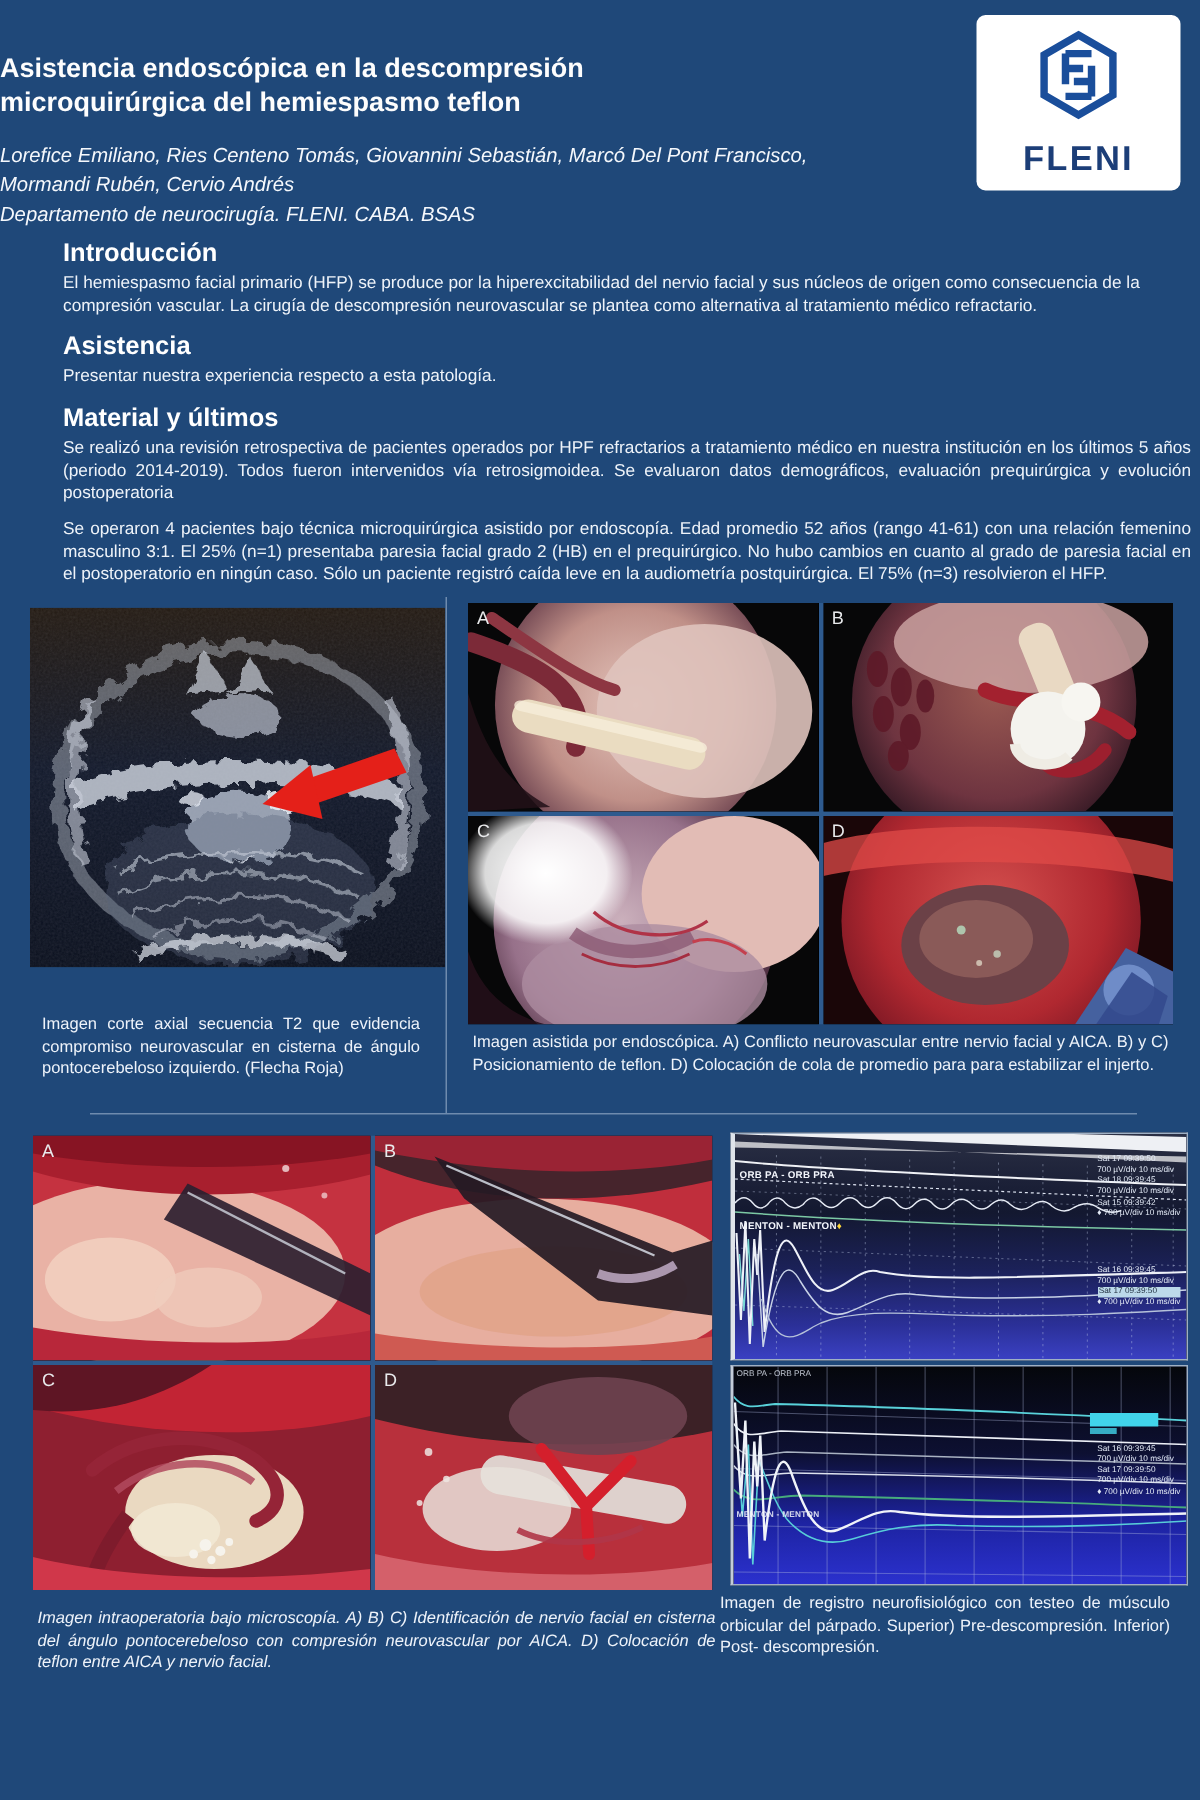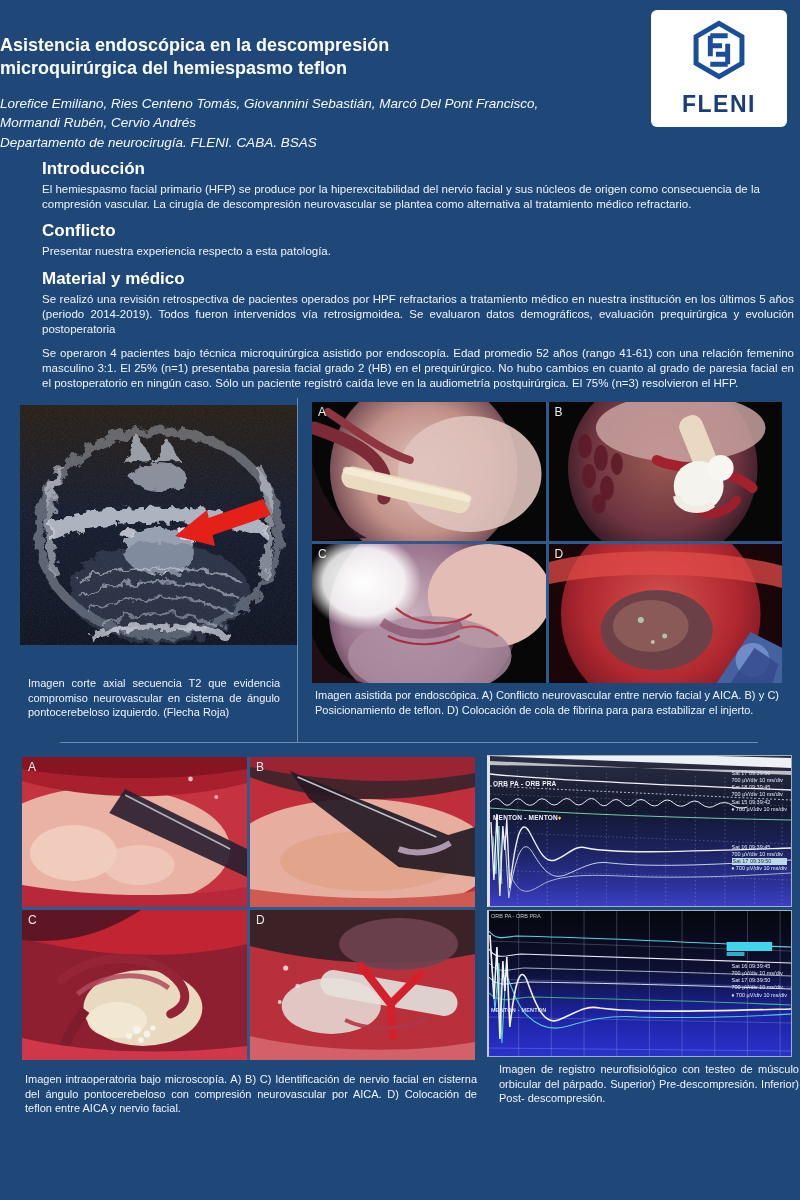--- a/index.html
+++ b/index.html
@@ -75,24 +75,24 @@
         </g>
       </svg>
     </span>
     <div class="logo-text">FLENI</div>
   </div>
 
   <div class="sections">
     <div class="sec-h">Introducción</div>
     <p class="sec-b">El hemiespasmo facial primario (HFP) se produce por la hiperexcitabilidad del nervio facial y sus núcleos de origen como consecuencia de la compresión vascular. La cirugía de descompresión neurovascular se plantea como alternativa al tratamiento médico refractario.</p>
     <div class="gap"></div>
-    <div class="sec-h">Conflicto</div>
+    <div class="sec-h">Asistencia</div>
     <p class="sec-b">Presentar nuestra experiencia respecto a esta patología.</p>
     <div class="gap"></div>
-    <div class="sec-h">Material y médico</div>
+    <div class="sec-h">Material y últimos</div>
     <p class="sec-b just">Se realizó una revisión retrospectiva de pacientes operados por HPF refractarios a tratamiento médico en nuestra institución en los últimos 5 años (periodo 2014-2019). Todos fueron intervenidos vía retrosigmoidea. Se evaluaron datos demográficos, evaluación prequirúrgica y evolución postoperatoria</p>
     <div class="gap"></div>
     <p class="sec-b just">Se operaron 4 pacientes bajo técnica microquirúrgica asistido por endoscopía. Edad promedio 52 años (rango 41-61) con una relación femenino masculino 3:1. El 25% (n=1) presentaba paresia facial grado 2 (HB) en el prequirúrgico. No hubo cambios en cuanto al grado de paresia facial en el postoperatorio en ningún caso. Sólo un paciente registró caída leve en la audiometría postquirúrgica. El 75% (n=3) resolvieron el HFP.</p>
   </div>
 
   <div class="fig" style="left:20px;top:405px;width:277px;height:240px;">
     <svg width="277" height="240" viewBox="0 0 277 240">
       <defs>
         <linearGradient id="mriBg" x1="0" y1="0" x2="0" y2="1">
           <stop offset="0" stop-color="#231a12"></stop>
@@ -247,21 +247,21 @@
           <circle cx="116" cy="92" r="2.5" fill="#cfe6cf" opacity="0.7"></circle>
           <circle cx="104" cy="98" r="2" fill="#e8e4d2" opacity="0.7"></circle>
           <polygon points="168,139 202,88 234,104 234,139" fill="#45619f"></polygon>
           <circle cx="204" cy="116" r="17" fill="#6f8cc8"></circle>
           <polygon points="182,139 206,104 230,120 224,139" fill="#32498c" opacity="0.85"></polygon>
         </svg>
         <span class="tl">D</span>
       </div>
     </div>
   </div>
-  <div class="cap just" style="left:315px;top:688px;width:464px;">Imagen asistida por endoscópica. A) Conflicto neurovascular entre nervio facial y AICA. B) y C) Posicionamiento de teflon. D) Colocación de cola de fibrina para para estabilizar el injerto.</div>
+  <div class="cap just" style="left:315px;top:688px;width:464px;">Imagen asistida por endoscópica. A) Conflicto neurovascular entre nervio facial y AICA. B) y C) Posicionamiento de teflon. D) Colocación de cola de promedio para para estabilizar el injerto.</div>
 
   <div class="hdiv"></div>
 
   <div class="fig" style="left:22px;top:757px;width:453px;height:303px;">
     <div class="grid2">
 
       <div class="tile">
         <svg viewBox="0 0 227 150" preserveAspectRatio="none">
           <rect width="227" height="150" fill="#c53240"></rect>
           <ellipse cx="85" cy="92" rx="125" ry="62" fill="#e9b2a5"></ellipse>
@@ -330,21 +330,21 @@
           <g fill="#efe6e2" opacity="0.85">
             <circle cx="36" cy="58" r="2.6"></circle>
               <circle cx="48" cy="76" r="2.2"></circle>
               <circle cx="30" cy="92" r="2"></circle>
           </g>
         </svg>
         <span class="tl">D</span>
       </div>
     </div>
   </div>
-  <div class="cap just" style="left:25px;top:1072px;width:452px;">Imagen intraoperatoria bajo microscopía. A) B) C) Identificación de nervio facial en cisterna del ángulo pontocerebeloso con compresión neurovascular por AICA. D) Colocación de teflon entre AICA y nervio facial.</div>
+  <div class="cap just" style="left:25px;top:1072px;width:452px;font-style:italic;">Imagen intraoperatoria bajo microscopía. A) B) C) Identificación de nervio facial en cisterna del ángulo pontocerebeloso con compresión neurovascular por AICA. D) Colocación de teflon entre AICA y nervio facial.</div>
 
   <div class="emg-wrap">
 
     <div class="epanel ep1">
       <svg viewBox="0 0 305 150" preserveAspectRatio="none">
         <defs>
           <linearGradient id="gEmgTop" x1="0" y1="0" x2="0" y2="1">
             <stop offset="0" stop-color="#2a2f44"></stop>
               <stop offset="0.35" stop-color="#131830"></stop>
             <stop offset="0.6" stop-color="#1b2158"></stop>
@@ -439,16 +439,16 @@
       <div class="ech" style="left:2px;top:96px;font-size:5.5px;opacity:.85;">MENTON - MENTON</div>
       <div class="e5" style="right:4px;top:52px;">
         <div>Sat 16 09:39:45</div>
         <div>700 µV/div 10 ms/div</div>
         <div>Sat 17 09:39:50</div>
         <div>700 µV/div 10 ms/div</div>
         <div>♦ 700 µV/div 10 ms/div</div>
       </div>
     </div>
   </div>
-  <div class="cap" style="left:499px;top:1062px;width:300px;text-align:justify;">Imagen de registro neurofisiológico  con testeo de músculo orbicular del párpado. Superior) Pre-descompresión. Inferior) Post- descompresión.</div>
+  <div class="cap" style="left:480px;top:1062px;width:300px;text-align:justify;">Imagen de registro neurofisiológico  con testeo de músculo orbicular del párpado. Superior) Pre-descompresión. Inferior) Post- descompresión.</div>
 
 
 </div>
 
 </body></html>

